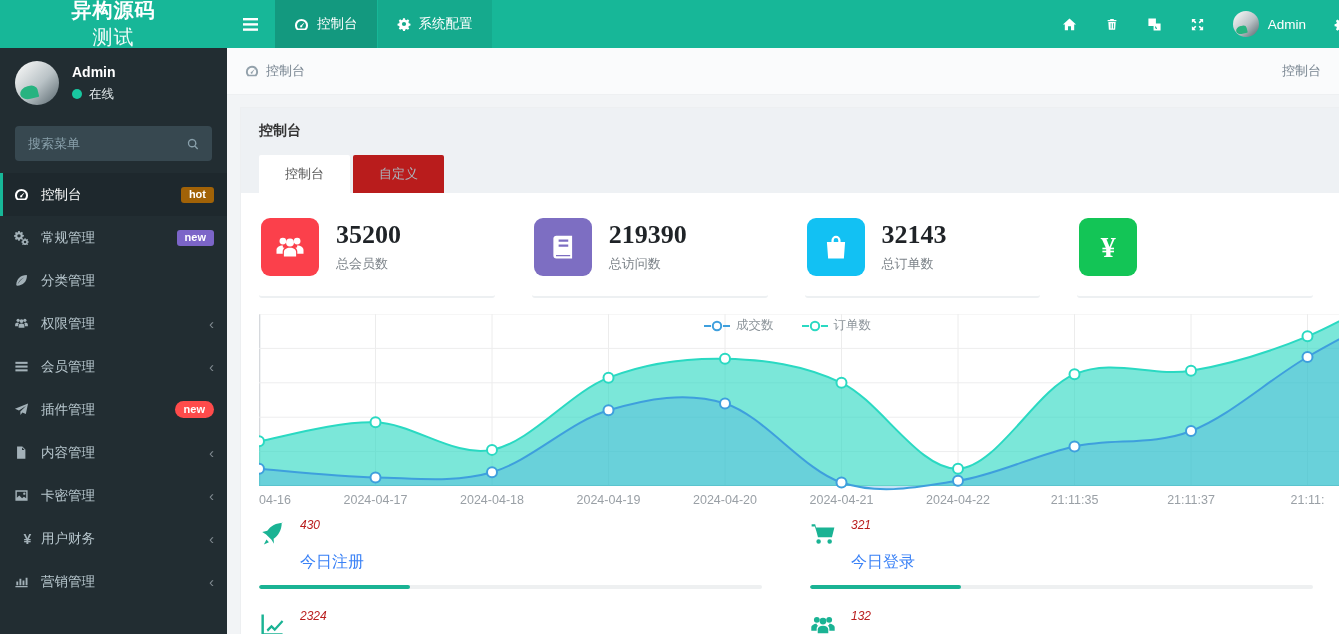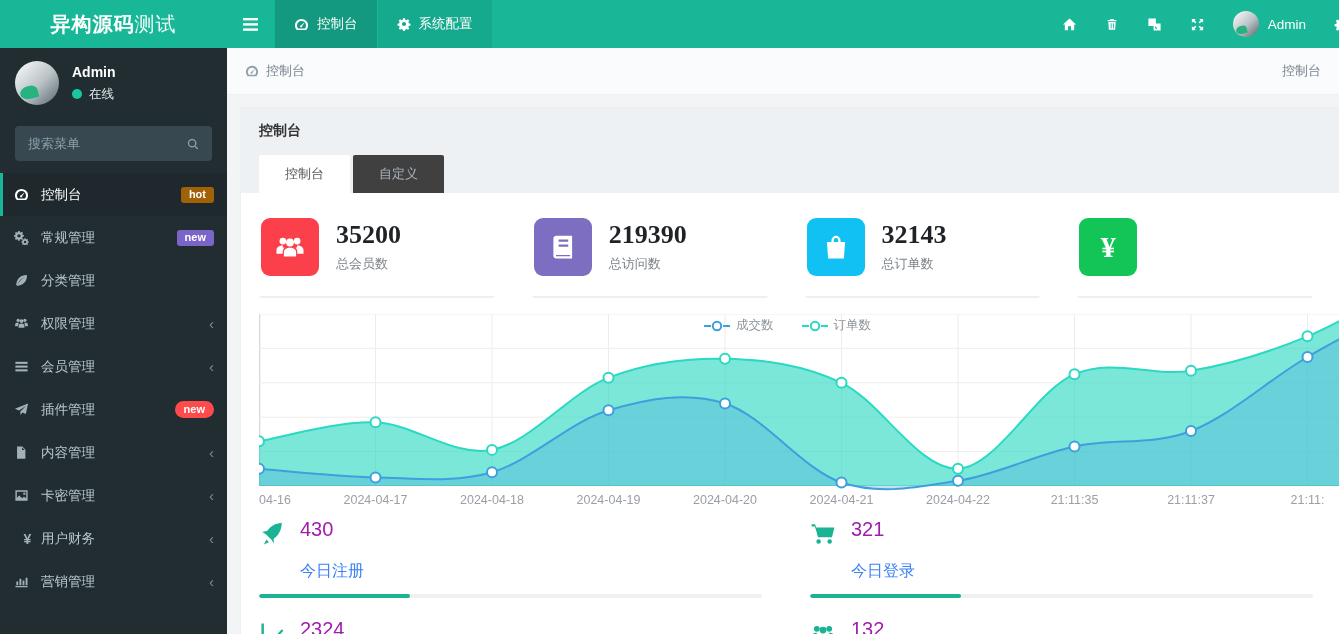--- a/index.html
+++ b/index.html
@@ -2,21 +2,21 @@
 <html><head>
 <meta charset="utf-8">
 <style>
   *{box-sizing:border-box;margin:0;padding:0;}
   html,body{width:1339px;height:634px;overflow:hidden;background:#f2f4f6;
     font-family:"Liberation Sans","DejaVu Sans",sans-serif;}
   svg{display:block;}
 
   
   .header{height:48px;background:#17b798;display:flex;align-items:stretch;color:#fff;}
-  .logo{width:227px;display:flex;align-items:center;justify-content:center;font-size:20px;color:#fff;letter-spacing:1px;}
+  .logo{width:227px;display:flex;align-items:center;justify-content:center;font-size:20px;color:#fff;letter-spacing:1px;flex-direction:column;}
   .logo .bold{font-weight:bold;}
   .logo .light{font-weight:normal;opacity:.95;}
   .hamburger{width:47px;display:flex;align-items:center;justify-content:center;cursor:pointer;}
   .nav-tab{display:flex;align-items:center;gap:8px;padding:0 19px;font-size:13.5px;background:rgba(0,0,0,0.07);margin-left:1px;cursor:pointer;}
   .nav-tab.active{background:rgba(0,0,0,0.16);}
   .header-right{margin-left:auto;display:flex;align-items:center;}
   .h-icon{padding:0 14px;height:48px;display:flex;align-items:center;cursor:pointer;}
   .admin-box{display:flex;align-items:center;gap:9px;padding:0 14px;cursor:pointer;font-size:13.5px;}
   .avatar{border-radius:50%;background:linear-gradient(135deg,#eceeee 15%,#b9c2c6 55%,#55646b 100%);position:relative;overflow:hidden;}
   .avatar::after{content:'';position:absolute;left:12%;bottom:14%;width:42%;height:30%;background:#27b380;border-radius:60% 50% 10% 60%;transform:rotate(-14deg);}
@@ -50,21 +50,21 @@
 
   
   .main{flex:1;display:flex;flex-direction:column;overflow:hidden;}
   .breadcrumb{height:47px;flex-shrink:0;background:#fafbfc;border-bottom:1px solid #eef0f2;display:flex;align-items:center;padding:0 18px;font-size:13px;color:#76838f;gap:7px;}
   .crumb-right{margin-left:auto;color:#76838f;}
   .panel{margin:13px 0 0 14px;flex:1;display:flex;flex-direction:column;background:#fff;box-shadow:0 0 0 1px rgba(0,0,0,0.02);}
   .panel-head{background:#eef1f4;padding:14px 18px 0;}
   .panel-title{font-size:14px;font-weight:bold;color:#333;}
   .panel-desc{font-size:13px;color:#565e64;margin-top:7px;}
   .tabs{display:flex;margin-top:15px;gap:3px;}
-  .tab{padding:10px 26px;font-size:13px;color:#aab4bc;background:#404040;border-radius:2px 2px 0 0;cursor:pointer;}
+  .tab{padding:10px 26px;font-size:13px;color:#aab4bc;background:#b91c1c;border-radius:2px 2px 0 0;cursor:pointer;}
   .tab.active{background:#fff;color:#555;}
   .panel-body{background:#fff;flex:1;padding:23px 0 0 18px;overflow:hidden;}
 
   
   .cards{display:grid;grid-template-columns:repeat(4,1fr);gap:37px;padding-right:26px;}
   .card{display:flex;align-items:center;gap:17px;padding:2px 0 20px 2px;border-bottom:2px solid #edf0f2;border-radius:3px;font-family:Liberation Serif, serif;}
   .card-icon{width:58px;height:58px;border-radius:9px;display:flex;align-items:center;justify-content:center;color:#fff;flex-shrink:0;}
   .card-icon.red{background:#fb404b;}
   .card-icon.purple{background:#7d6ec2;}
   .card-icon.cyan{background:#12c1f3;}
@@ -75,21 +75,21 @@
 
   
   .chart-wrap{position:relative;margin-top:16px;height:196px;}
   .legend{position:absolute;top:3px;left:0;width:1057px;display:flex;justify-content:center;gap:28px;font-size:12.5px;color:#8d959b;z-index:2;}
   .legend-item{display:flex;align-items:center;gap:6px;cursor:pointer;}
 
   
   .today{display:grid;grid-template-columns:1fr 1fr;column-gap:48px;row-gap:20px;margin-top:8px;padding-right:26px;}
   .t-top{display:flex;align-items:flex-start;gap:15px;}
   .t-icon{color:#1ab394;margin-top:3px;flex-shrink:0;}
-  .tv{font-size:20px;color:#a21caf;}
+  .tv{font-size:12px;color:#b91c1c;font-style:italic;}
   .tl{font-size:16px;color:#3b82f6;margin-top:20px;}
   .t-bar{height:4px;background:#eef0f1;margin-top:12px;border-radius:2px;position:relative;overflow:hidden;}
   .t-fill{position:absolute;left:0;top:0;height:100%;background:#1ab394;border-radius:2px;}
 </style>
 </head>
 <body>
 
 <div class="header">
   <div class="logo">
     <span class="bold">异构源码</span>

